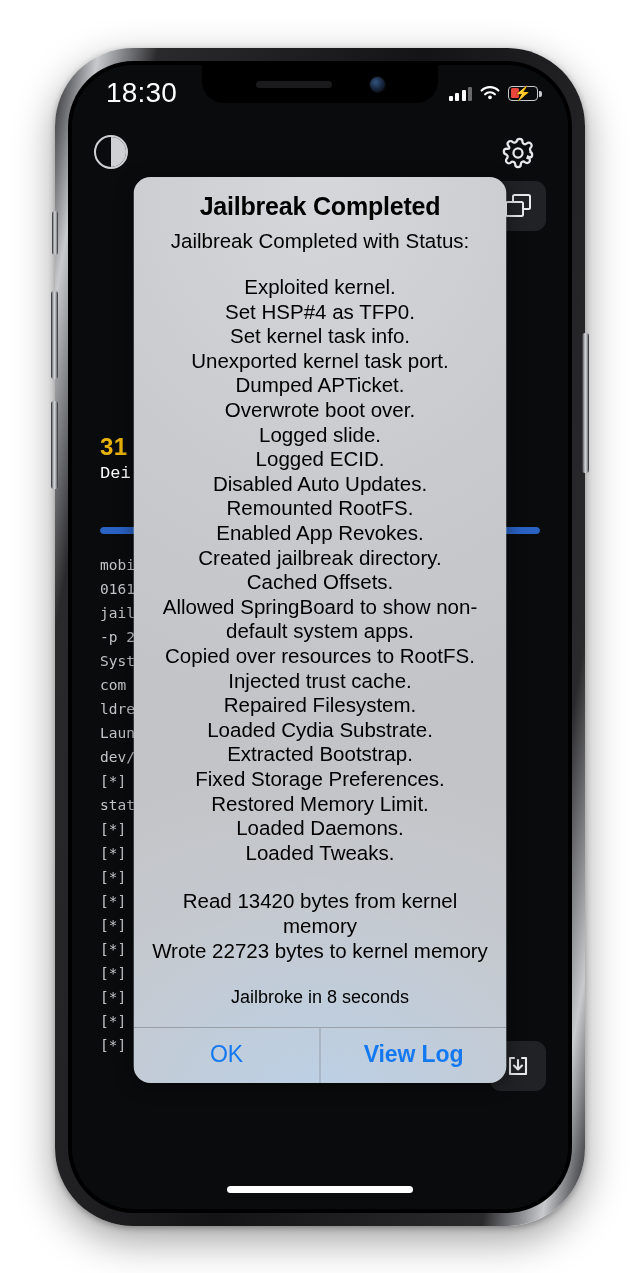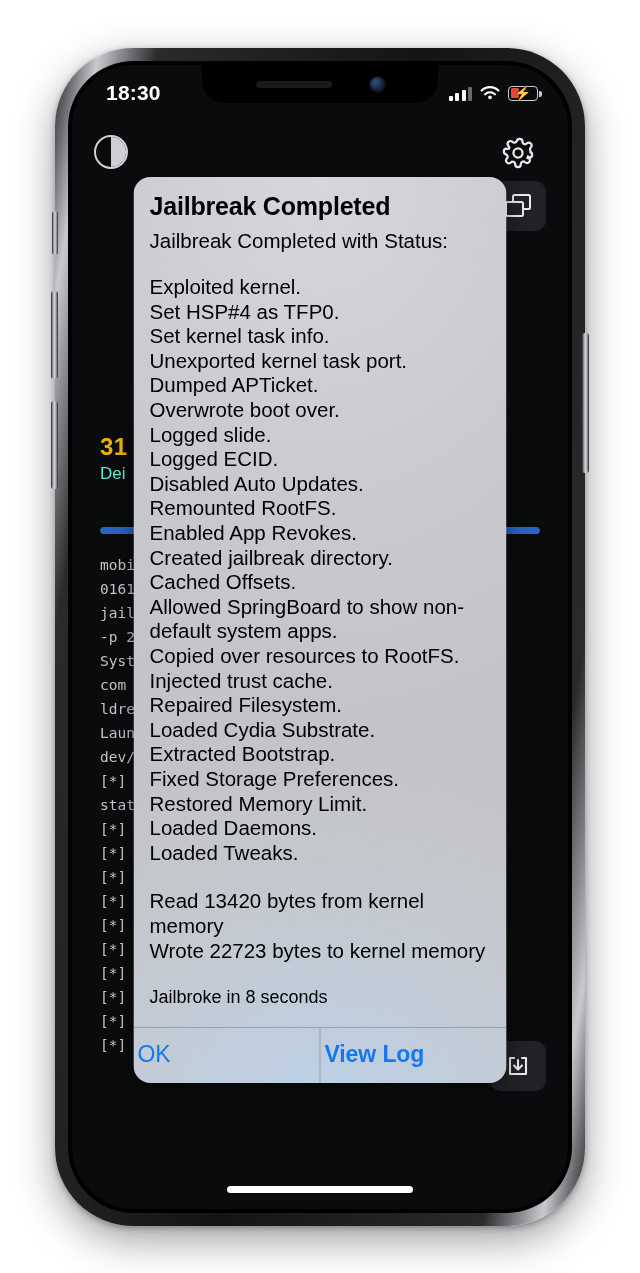--- a/index.html
+++ b/index.html
@@ -54,21 +54,21 @@
   .camera  { width: 15px; height: 15px; border-radius: 50%;
     background: radial-gradient(circle at 38% 35%, #33547f 0%, #16233a 55%, #05070c 100%);
     box-shadow: 0 0 0 1px #0c0d10; }
 
   
   .statusbar {
     position: absolute; top: 0; left: 0; right: 0; height: 48px;
     display: flex; align-items: center; justify-content: space-between;
     padding: 8px 30px 0 34px; z-index: 25; color: #fff;
   }
-  .clock { font-size: 21px; font-weight: bold; letter-spacing: .2px; }
+  .clock { font-size: 28px; font-weight: normal; letter-spacing: .2px; }
   .status-right { display: flex; align-items: center; gap: 7px; }
   .bars { display: flex; align-items: flex-end; gap: 2.5px; height: 15px; }
   .bars i { display: block; width: 4px; background: #fff; border-radius: 1px; }
   .bars i:nth-child(1){ height: 5px; }
   .bars i:nth-child(2){ height: 8px; }
   .bars i:nth-child(3){ height: 11px; }
   .bars i:nth-child(4){ height: 14px; background: #6a6a6d; }
   .battery {
     position: relative; width: 30px; height: 15px; border: 1.8px solid #c9cacd;
     border-radius: 4px; padding: 1.5px; display: flex; align-items: center;
@@ -89,22 +89,22 @@
   .theme-toggle { width: 34px; height: 34px; border-radius: 50%; border: 2.2px solid #cfd0d3;
     position: relative; overflow: hidden; }
   .theme-toggle::after { content:""; position:absolute; left:50%; top:0; bottom:0; right:0;
     background:#cfd0d3; }
   .top-right { display: flex; flex-direction: column; align-items: center; gap: 10px; }
   .icon-btn-plain { width: 36px; height: 36px; display:flex; align-items:center; justify-content:center; }
   .icon-btn-box { width: 56px; height: 50px; border-radius: 11px; background: #212225;
     display:flex; align-items:center; justify-content:center; }
   .app-heading { position: absolute; top: 368px; left: 28px; }
   .app-heading .big { font-size: 24px; font-weight: bold; color:#eab308; letter-spacing:.5px; }
-  .app-heading .sub { font-size: 17px; color:#5eead4; margin-top: 3px;
-    font-family: Liberation Sans, sans-serif; }
+  .app-heading .sub { font-size: 17px; color:#ffffff; margin-top: 3px;
+    font-family: Liberation Mono, monospace; }
   .progress { position: absolute; top: 462px; left: 28px; right: 28px; height: 7px;
     border-radius: 4px; background: #16171a; overflow: hidden; }
   .progress .fill { height: 100%; width: 100%; background: #2a62c4; border-radius: 4px; }
   .console { position: absolute; top: 488px; left: 28px; right: 22px; bottom: 150px;
     font-family: "DejaVu Sans Mono", monospace; font-size: 14.5px; line-height: 24px;
     color: #c3c4c7; white-space: pre; overflow: hidden; }
   .save-btn { position: absolute; right: 22px; bottom: 118px; width: 56px; height: 50px;
     border-radius: 11px; background: #212225; display:flex; align-items:center; justify-content:center; }
   .version { position: absolute; bottom: 78px; left: 0; right: 0; text-align: center;
     font-family: "DejaVu Sans Mono", monospace; font-size: 13px; color: #8e8f93; }
@@ -118,31 +118,31 @@
     position: absolute; z-index: 40;
     left: 50%; transform: translateX(-50%);
     top: 112px; width: 373px;
     border-radius: 17px; overflow: hidden;
     background:
       radial-gradient(160% 55% at 50% 104%, rgba(185,212,240,.80) 0%, rgba(200,214,229,.30) 42%, rgba(205,207,210,0) 72%),
       radial-gradient(120% 60% at 50% 0%, #d6d7da 0%, #c9cacd 60%, #c3c4c7 100%);
     box-shadow: 0 3px 18px rgba(0,0,0,.45);
     color: #000;
   }
-  .alert-body { padding: 15px 16px 14px 16px; }
+  .alert-body { padding: 15px 16px 14px 16px; text-align: center; }
   .alert-title { font-size: 25px; font-weight: bold; letter-spacing: -.2px; line-height: 1.18; }
   .alert-subtitle { font-size: 20.5px; line-height: 1.2; margin-top: 7px; }
   .alert-lines { margin-top: 22px; font-size: 20.5px; line-height: 24.6px; }
   .alert-lines p { margin: 0; }
   .alert-gap { height: 24px; }
   .alert-stats { font-size: 20.5px; line-height: 24.6px; }
   .alert-footnote { font-size: 18px; line-height: 24px; margin-top: 22px; margin-bottom: 4px; }
   .alert-actions { display: flex; border-top: 1px solid rgba(120,122,126,.55); }
   .alert-actions .act {
-    flex: 1 1 0; text-align: left; padding: 13px 4px 15px 4px;
+    flex: 1 1 0; text-align: center; padding: 13px 4px 15px 4px;
     font-size: 23px; color: #1479f0; letter-spacing: -.1px;
   }
   .alert-actions .act + .act { border-left: 1px solid rgba(120,122,126,.55); }
   .act-bold { font-weight: bold; }
 </style>
 </head>
 <body>
 
 <div class="stage">
   <div class="phone">

